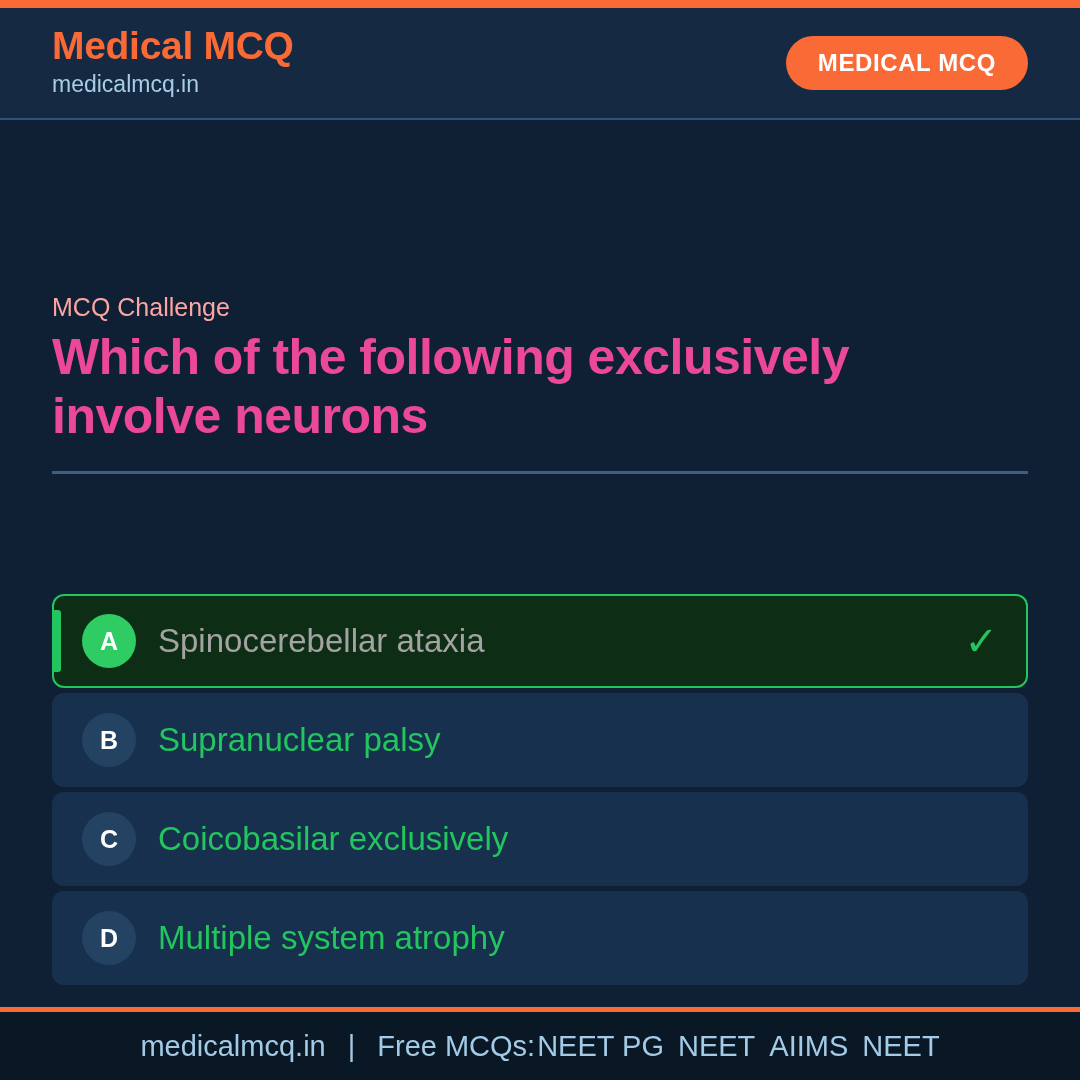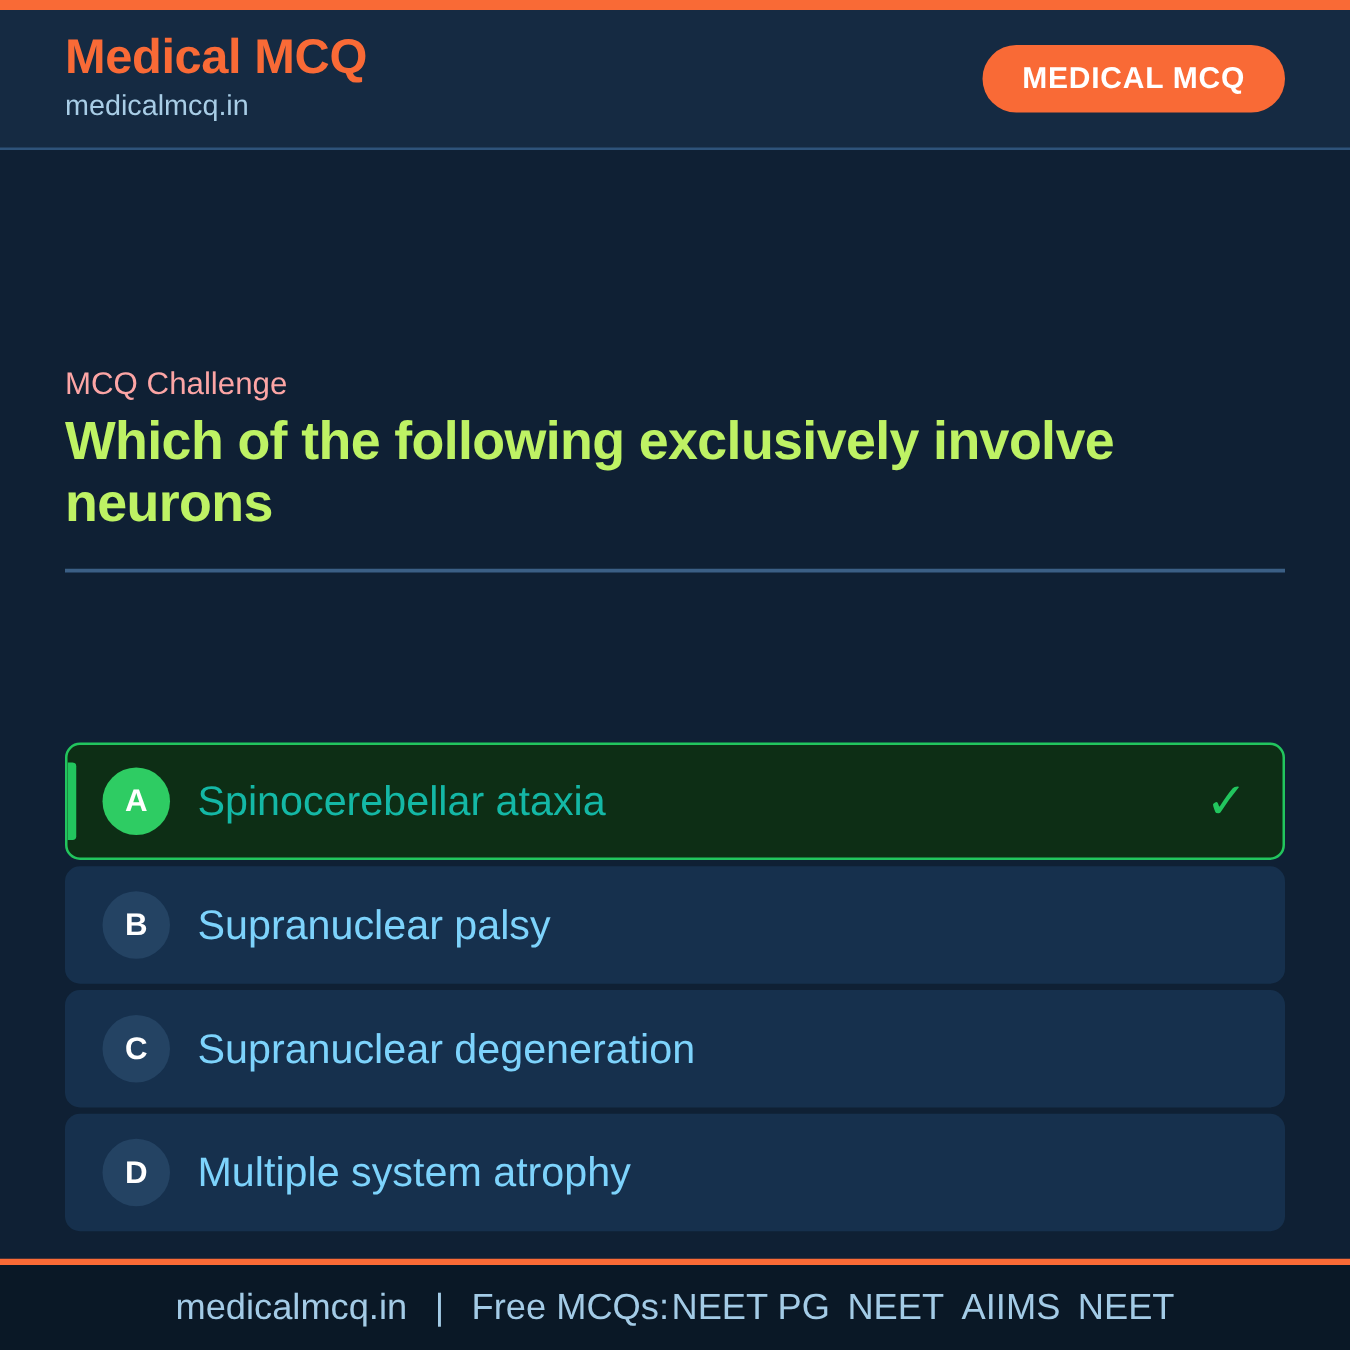--- a/index.html
+++ b/index.html
@@ -81,22 +81,22 @@
     right: 52px;
     top: 172px;
   }
   .eyebrow {
     color: #fca5a5;
     font-size: 25px;
     line-height: 1.2;
     margin-bottom: 6px;
   }
   .question-text {
-    color: #bef264;
-    font-size: 43px;
+    color: #ec4899;
+    font-size: 50px;
     font-weight: bold;
     line-height: 1.17;
     letter-spacing: -0.5px;
     max-width: 860px;
   }
   .divider {
     margin-top: 26px;
     height: 3px;
     background: #3b5f85;
     width: 100%;
@@ -148,27 +148,27 @@
     font-weight: bold;
     display: flex;
     align-items: center;
     justify-content: center;
     margin-right: 22px;
   }
   .option.correct .badge {
     background: #2ecc63;
   }
   .option-text {
-    color: #7dd3fc;
+    color: #22c55e;
     font-size: 33px;
     line-height: 1.2;
     flex: 1 1 auto;
   }
   .option.correct .option-text {
-    color: #14b8a6;
+    color: #a3a3a3;
   }
   .check-icon {
     flex: none;
     color: #22c55e;
     font-size: 40px;
     line-height: 1;
     margin-left: 16px;
   }
 
   
@@ -232,21 +232,21 @@
         <div class="check-icon">✓</div>
       </div>
 
       <div class="option">
         <div class="badge">B</div>
         <div class="option-text">Supranuclear palsy</div>
       </div>
 
       <div class="option">
         <div class="badge">C</div>
-        <div class="option-text">Supranuclear degeneration</div>
+        <div class="option-text">Coicobasilar exclusively</div>
       </div>
 
       <div class="option">
         <div class="badge">D</div>
         <div class="option-text">Multiple system atrophy</div>
       </div>
 
     </div>
 
   </div>

